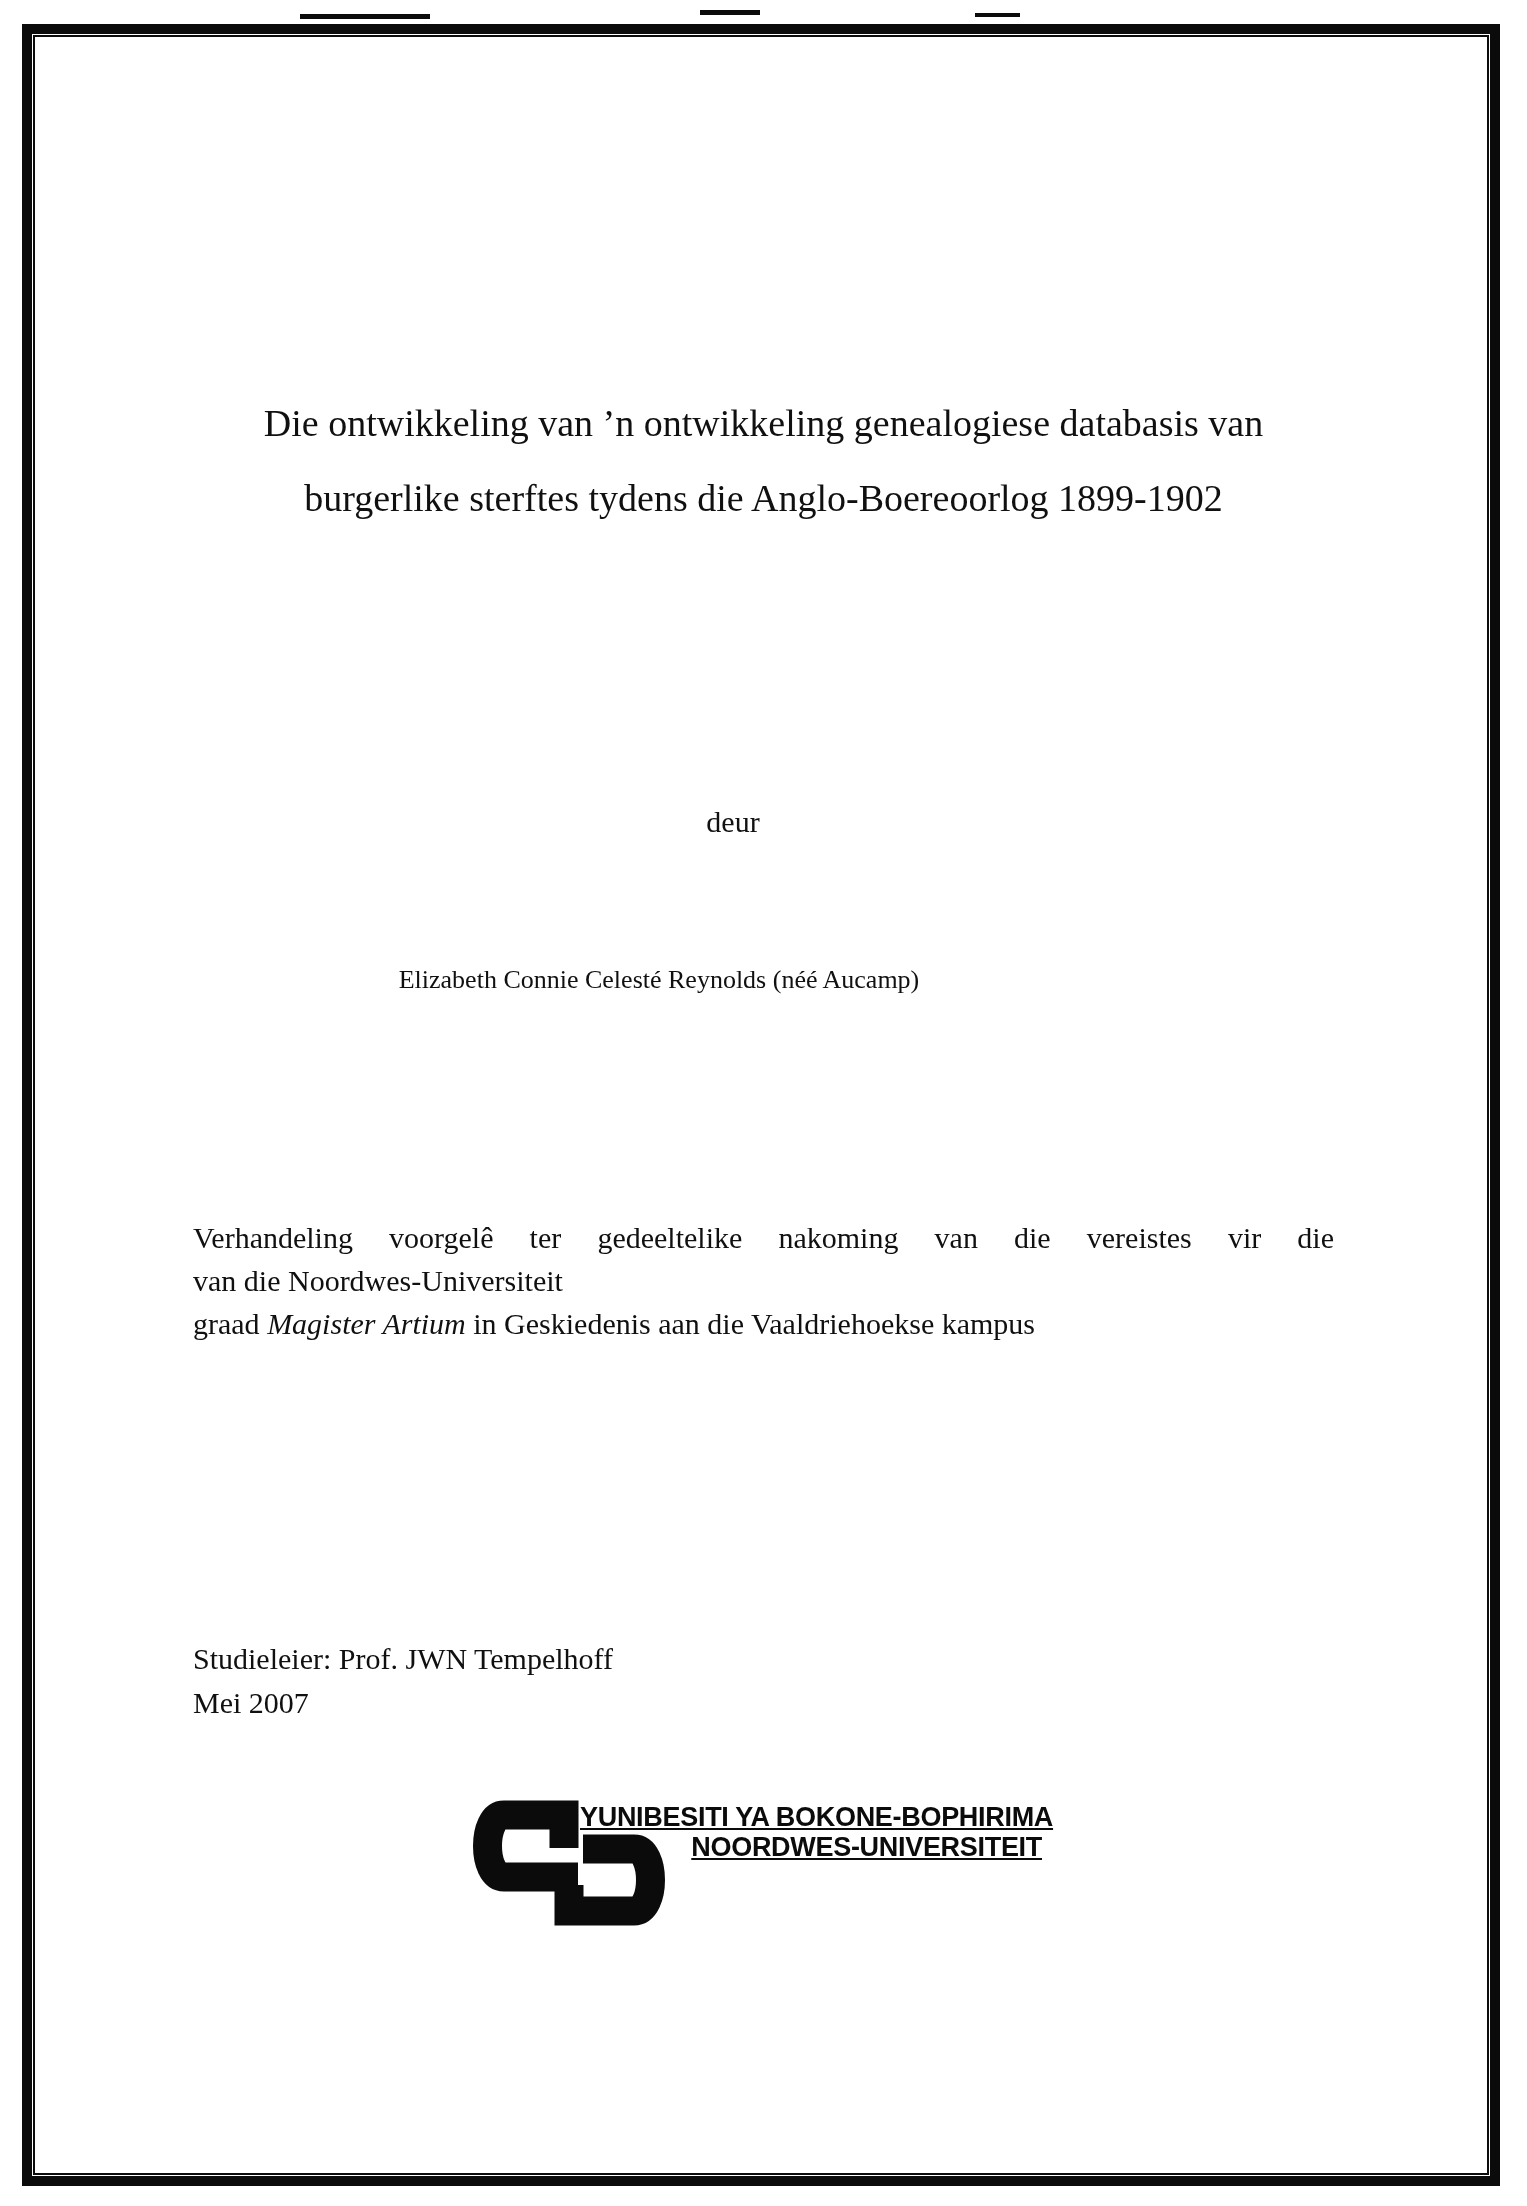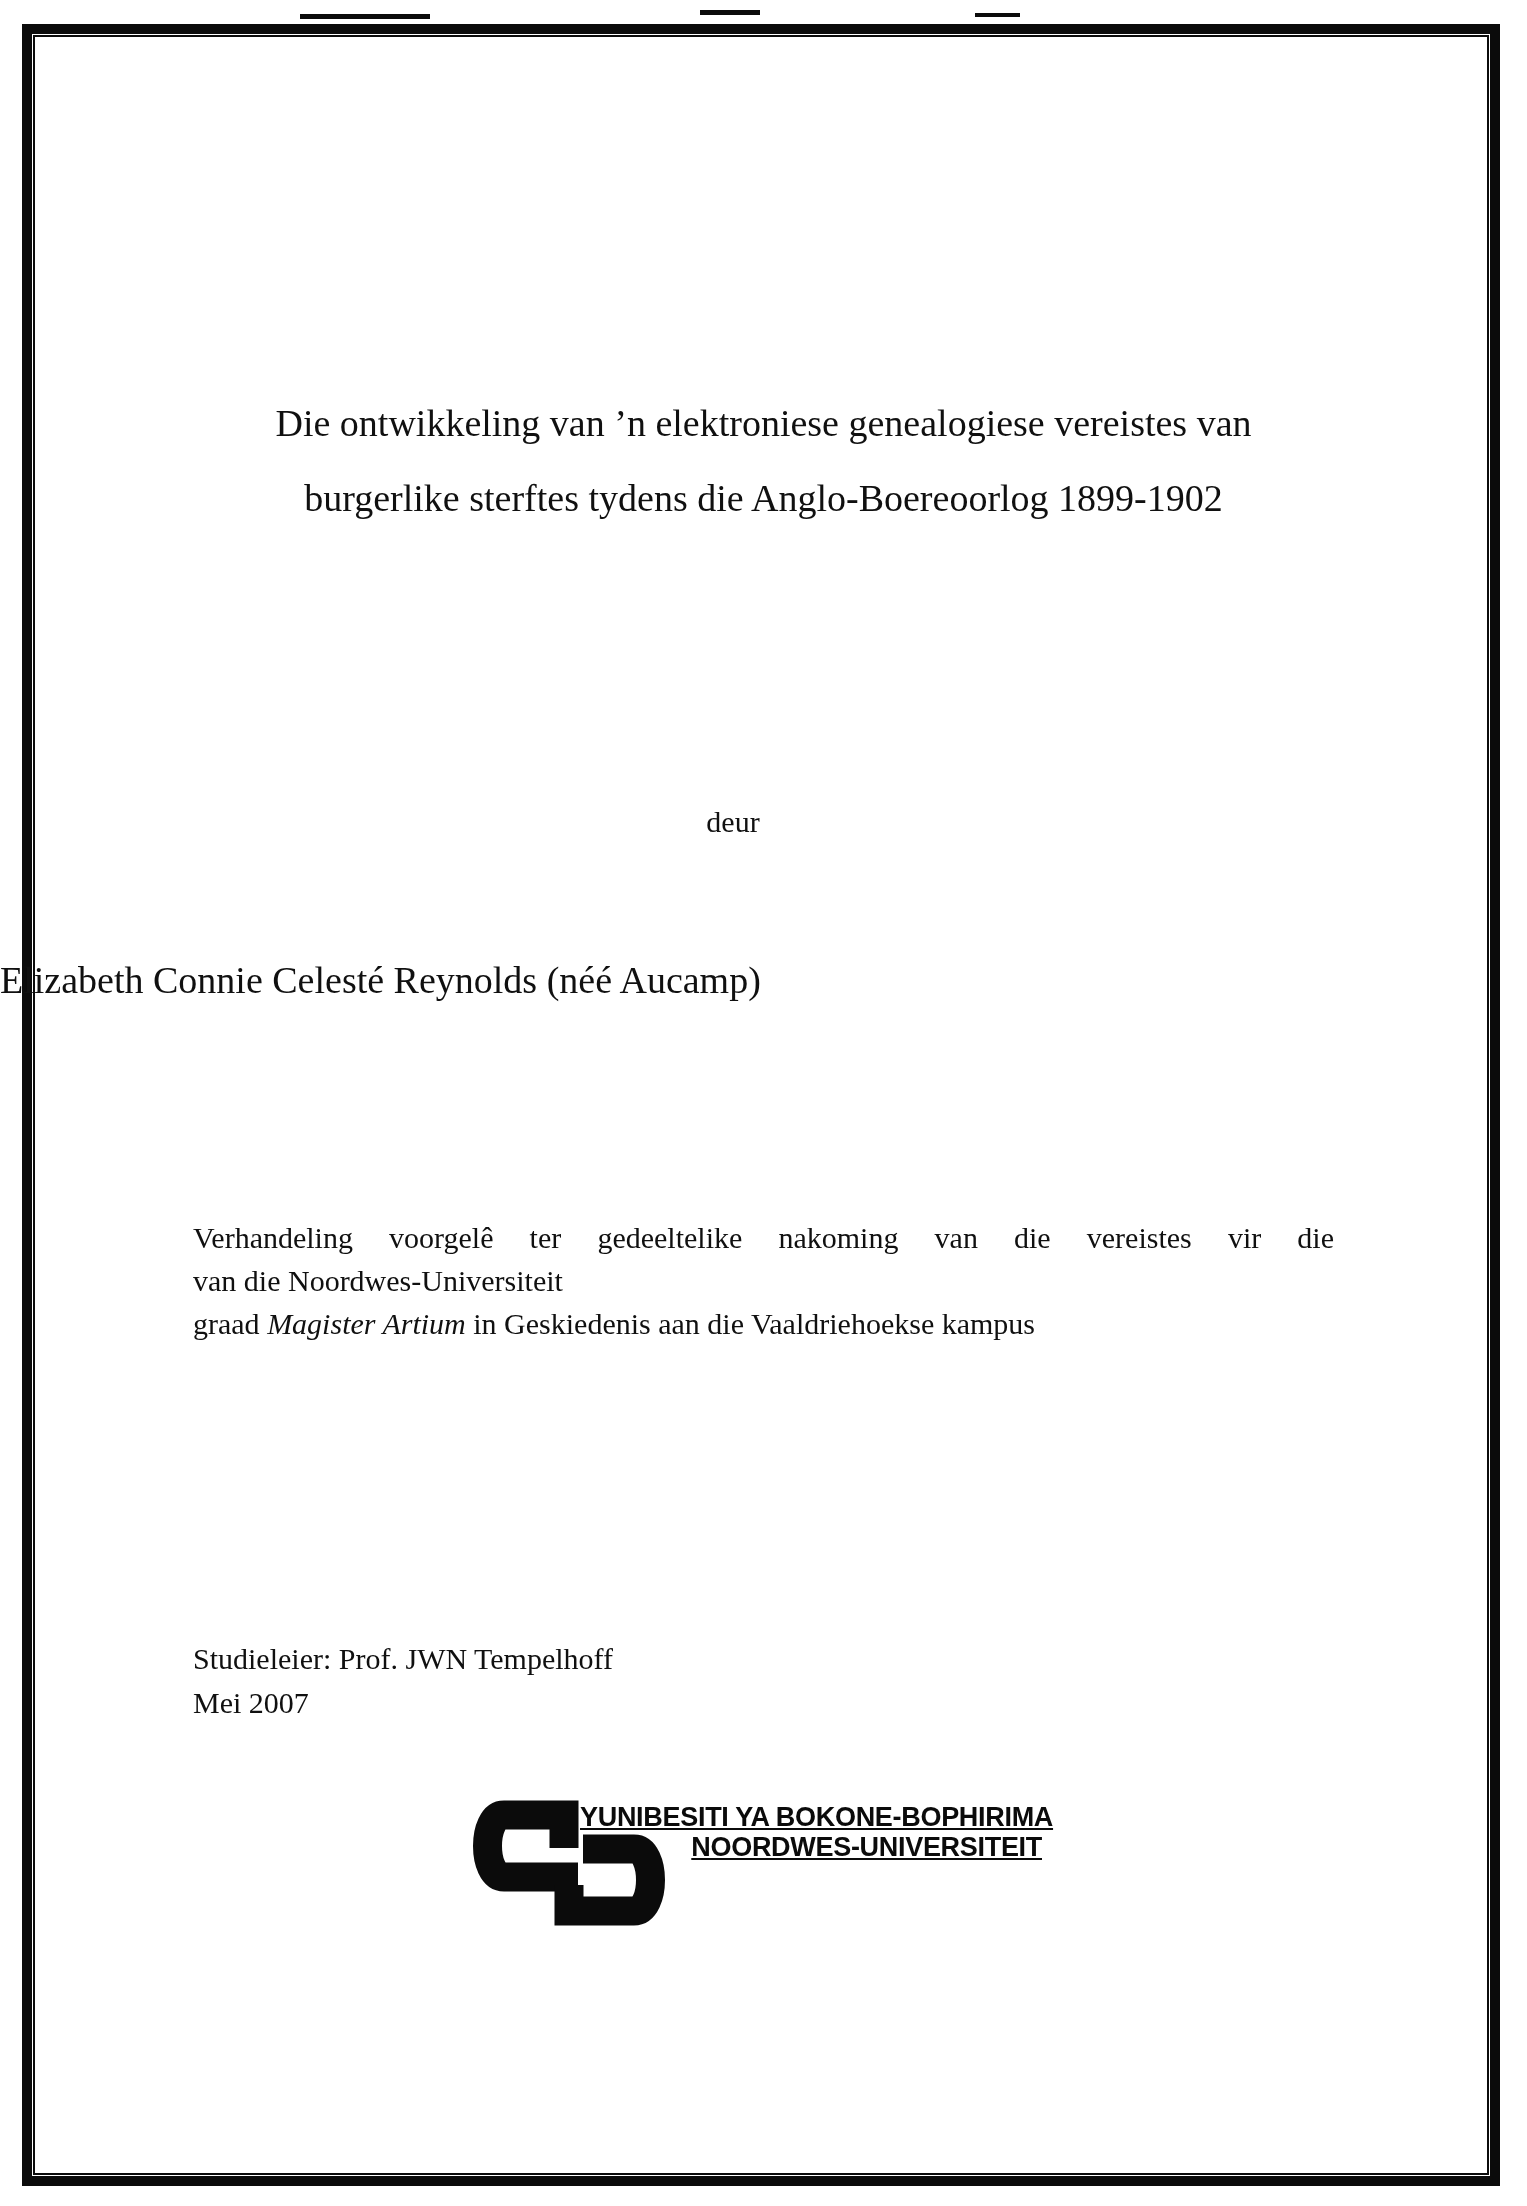--- a/index.html
+++ b/index.html
@@ -61,22 +61,22 @@
     font-size: 30px;
     line-height: 36px;
     margin-left: 43px;
   }
 
   .author {
     position: absolute;
     left: 0;
     top: 957px;
     width: 1318px;
-    text-align: left;
-    font-size: 38px;
+    text-align: center;
+    font-size: 26px;
     line-height: 46px;
     white-space: nowrap;
   }
 
   .declaration {
     position: absolute;
     left: 193px;
     top: 1216px;
     width: 1141px;
     font-size: 30px;
@@ -137,21 +137,21 @@
 
   <div class="frame">
     <div class="frame-inner"></div>
   </div>
 
   <div class="artifact a1"></div>
   <div class="artifact a2"></div>
   <div class="artifact a3"></div>
 
   <div class="title-block">
-    <span class="title-line">Die ontwikkeling van ’n elektroniese genealogiese vereistes van</span>
+    <span class="title-line">Die ontwikkeling van ’n ontwikkeling genealogiese databasis van</span>
     <span class="title-line">burgerlike sterftes tydens die Anglo-Boereoorlog 1899-1902</span>
   </div>
 
   <div class="byline">deur</div>
 
   <div class="author">Elizabeth Connie Celesté Reynolds (néé Aucamp)</div>
 
   <div class="declaration">
     <span class="decl-line decl-justify">Verhandeling voorgelê ter gedeeltelike nakoming van die vereistes vir die</span>
     <span class="decl-line">van die Noordwes-Universiteit</span>

